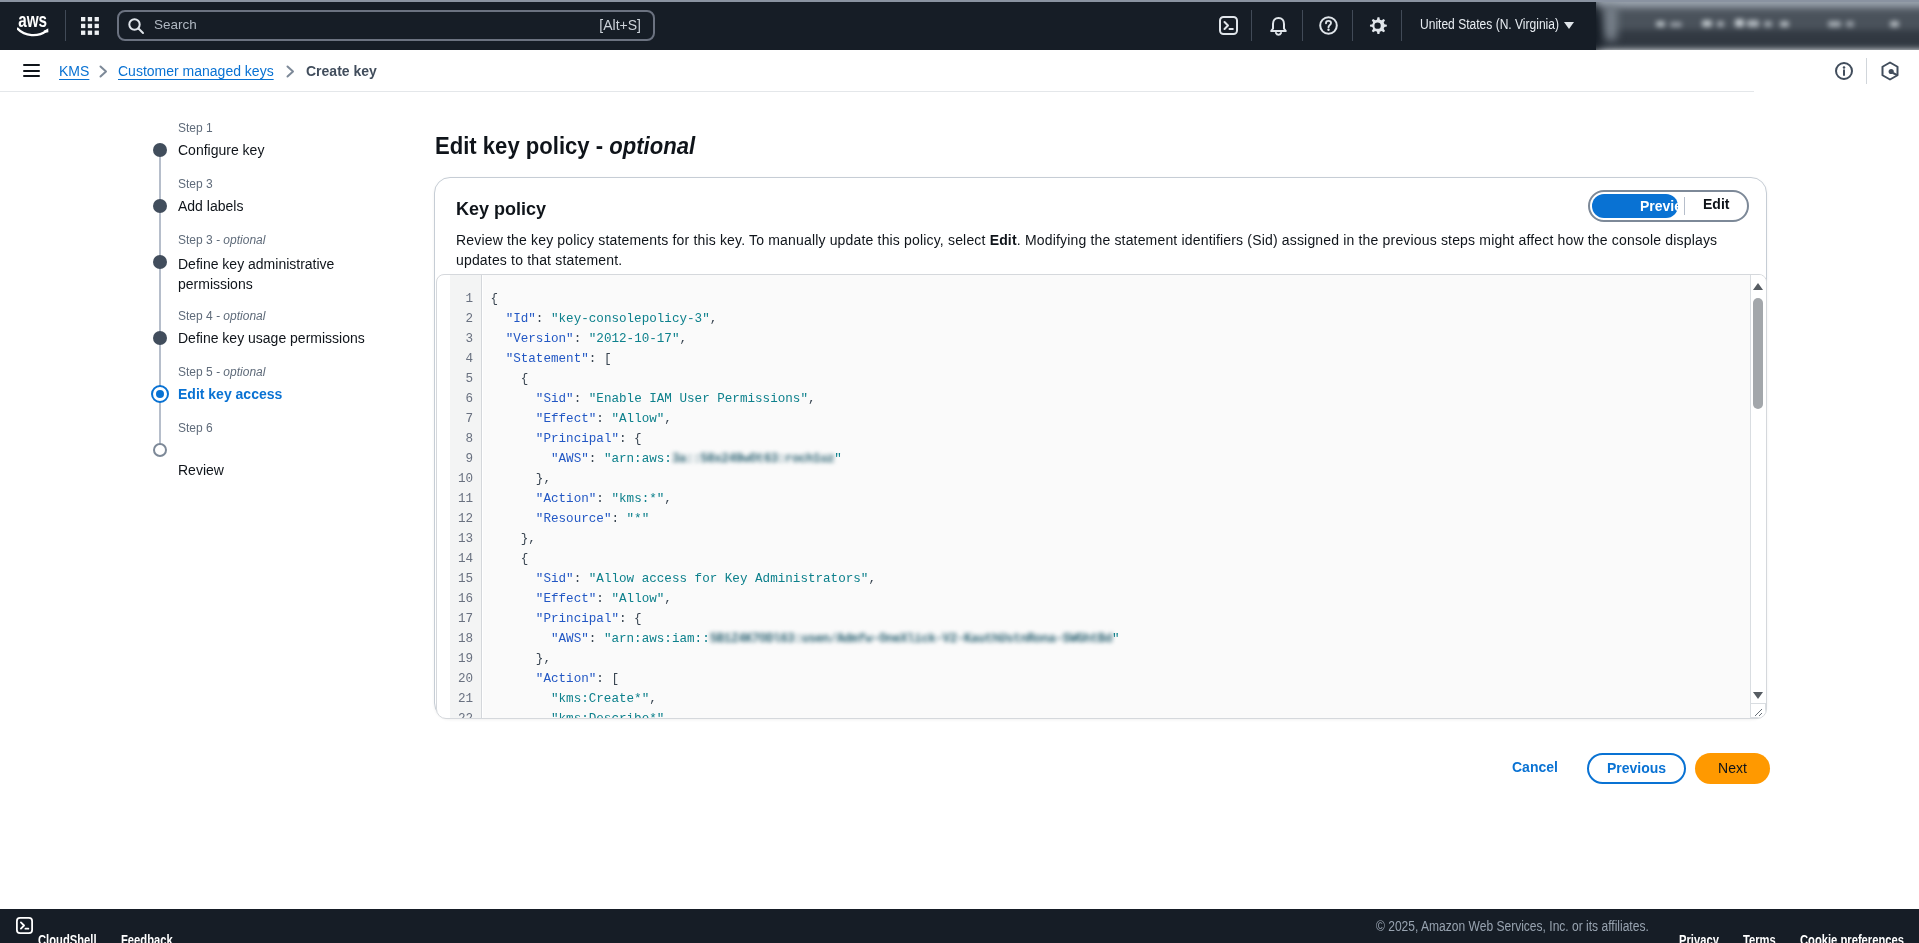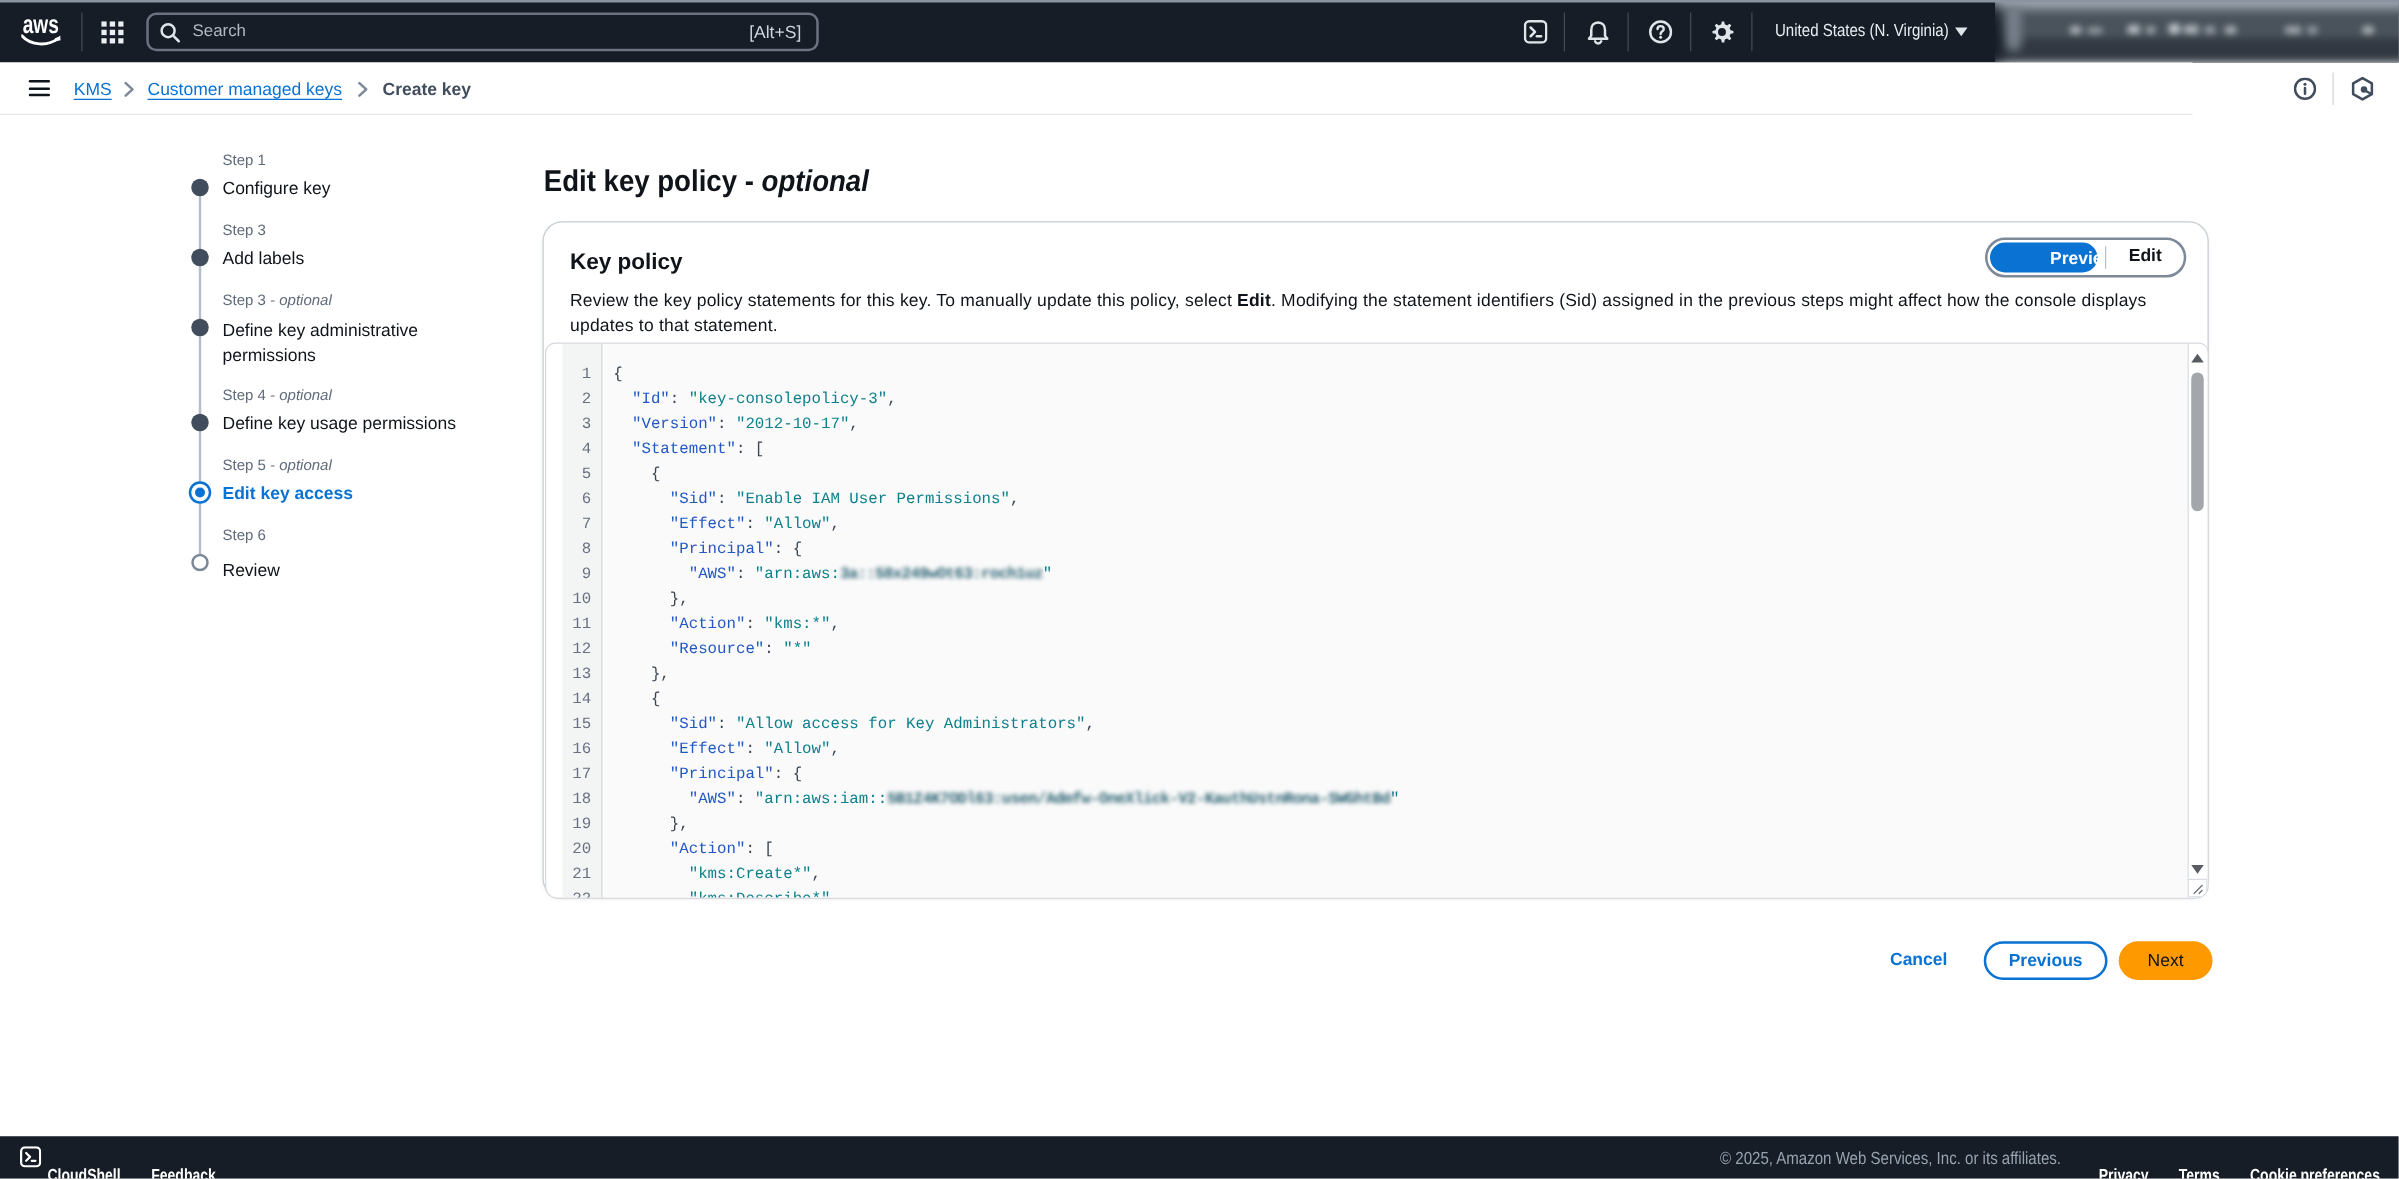--- a/index.html
+++ b/index.html
@@ -207,21 +207,21 @@
     <div class="sdot" style="top:255px;"></div>
     <div class="stitle" style="left:178px; top:254px; white-space:normal; width:190px; line-height:20px;">Define key administrative permissions</div>
     <div class="slabel" style="left:178px; top:309px;">Step 4 <i>- optional</i></div>
     <div class="sdot" style="top:331px;"></div>
     <div class="stitle" style="left:178px; top:330px;">Define key usage permissions</div>
     <div class="slabel" style="left:178px; top:365px;">Step 5 <i>- optional</i></div>
     <div class="sradio" style="top:385px;"></div>
     <div class="stitle active" style="left:178px; top:386px;">Edit key access</div>
     <div class="slabel" style="left:178px; top:421px;">Step 6</div>
     <div class="sopen" style="top:443px;"></div>
-    <div class="stitle" style="left:178px; top:448px;">Review</div>
+    <div class="stitle" style="left:178px; top:462px;">Review</div>
   </div>
 
   <div id="h1"><span class="sqz92">Edit key policy - <i>optional</i></span></div>
   <div id="card">
     <div id="cardh2">Key policy</div>
     <div id="toggle">
       <div class="tp">Preview</div>
       <div class="tdiv"></div>
       <div class="te">Edit</div>
     </div>

